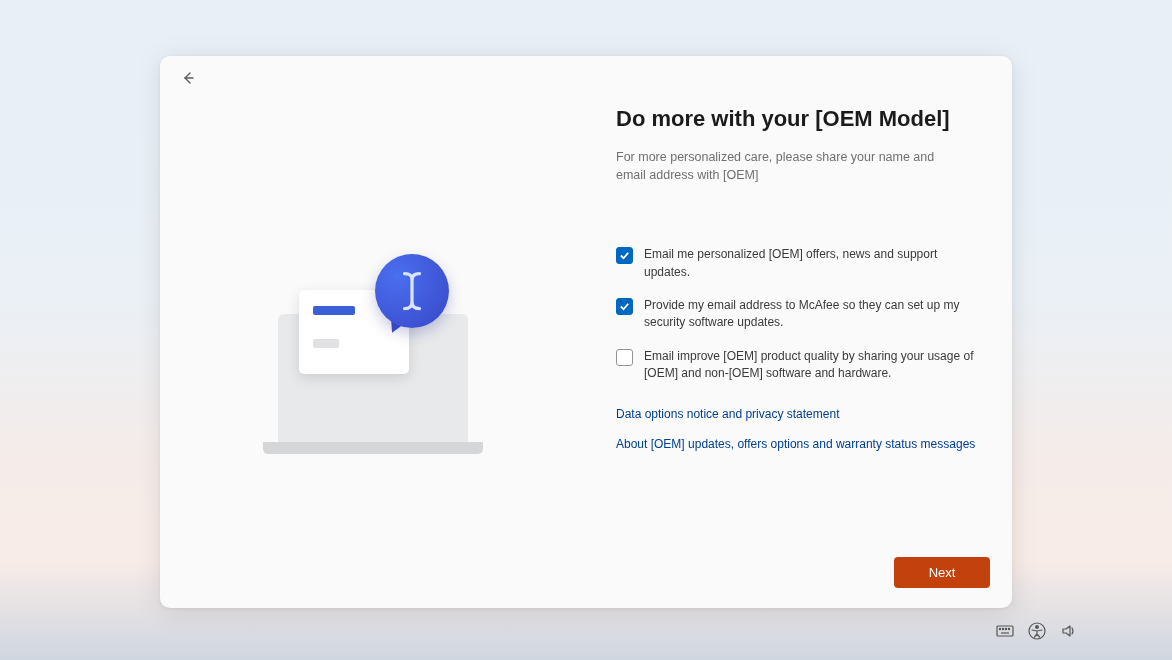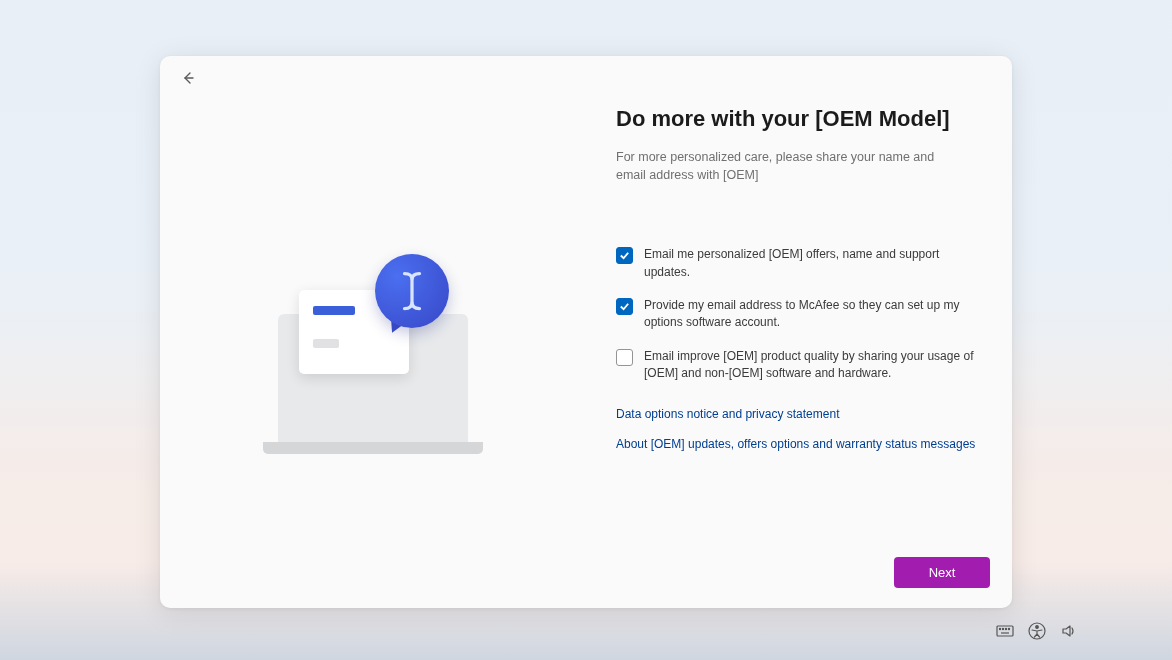--- a/index.html
+++ b/index.html
@@ -99,21 +99,21 @@
       color: #003e92;
       margin-bottom: 16px;
       cursor: pointer;
     }
     .next-btn {
       position: absolute;
       right: 22px;
       bottom: 20px;
       width: 96px;
       height: 31px;
-      background: #a21caf;
+      background: #c2410c;
       color: #fff;
       border: none;
       border-radius: 4px;
       font-size: 13px;
       cursor: pointer;
     }
     .footer-icons {
       position: absolute;
       right: 94px;
       bottom: 20px;
@@ -229,31 +229,31 @@
       <h1 class="title">Do more with your [OEM Model]</h1>
       <p class="subtitle">For more personalized care, please share your name and email address with [OEM]</p>
 
       <div class="options">
         <div class="option-row">
           <div class="checkbox checked">
             <svg width="11" height="11" viewBox="0 0 12 12" fill="none" stroke="#fff" stroke-width="2">
                 <path d="M2 6 L5 9 L10 3"></path>
               </svg>
           </div>
-          <div class="option-label">Email me personalized [OEM] offers, name and support updates.</div>
+          <div class="option-label">Email me personalized [OEM] offers, news and support updates.</div>
         </div>
 
 
         <div class="option-row">
           <div class="checkbox checked">
             <svg width="11" height="11" viewBox="0 0 12 12" fill="none" stroke="#fff" stroke-width="2">
                 <path d="M2 6 L5 9 L10 3"></path>
               </svg>
           </div>
-          <div class="option-label">Provide my email address to McAfee so they can set up my options software account.</div>
+          <div class="option-label">Provide my email address to McAfee so they can set up my security software updates.</div>
         </div>
 
         <div class="option-row">
           <div class="checkbox">
             
           </div>
           <div class="option-label">Email improve [OEM]  product quality by sharing your usage of [OEM] and non-[OEM] software and hardware.</div>
         </div>
       </div>
 

